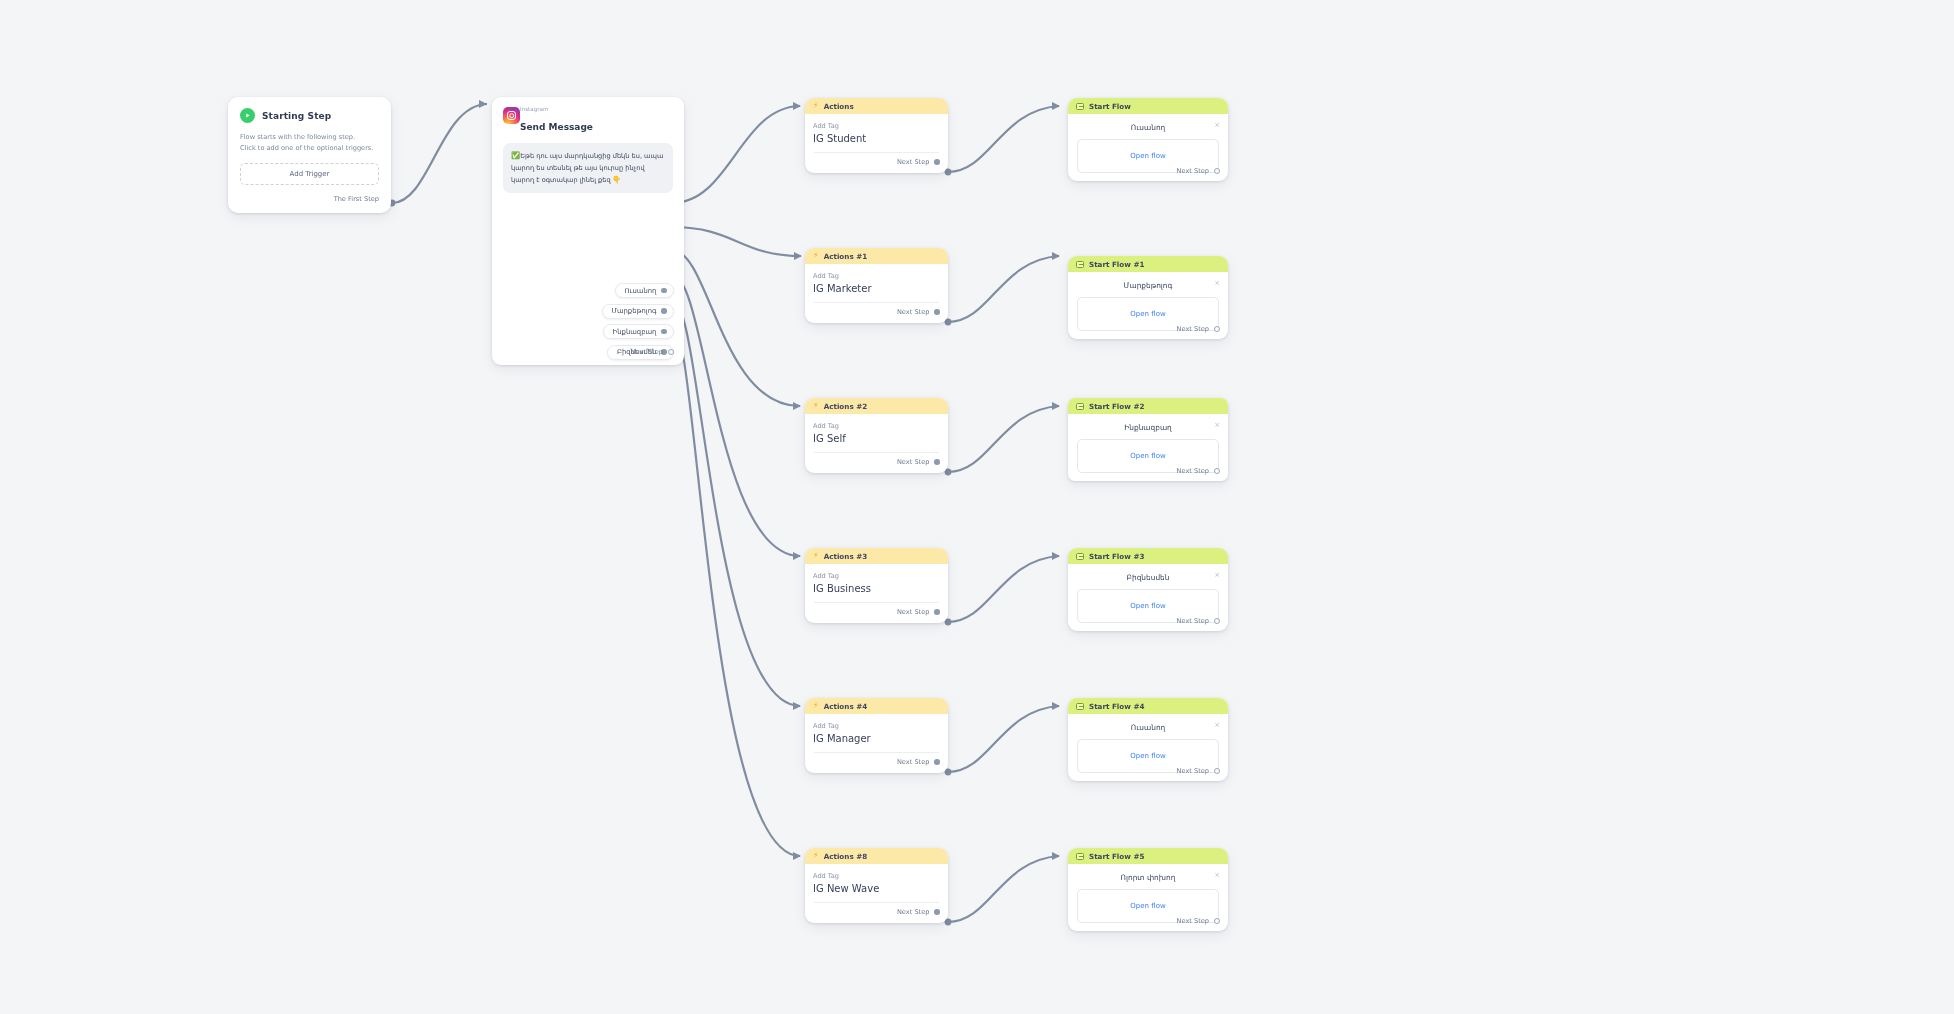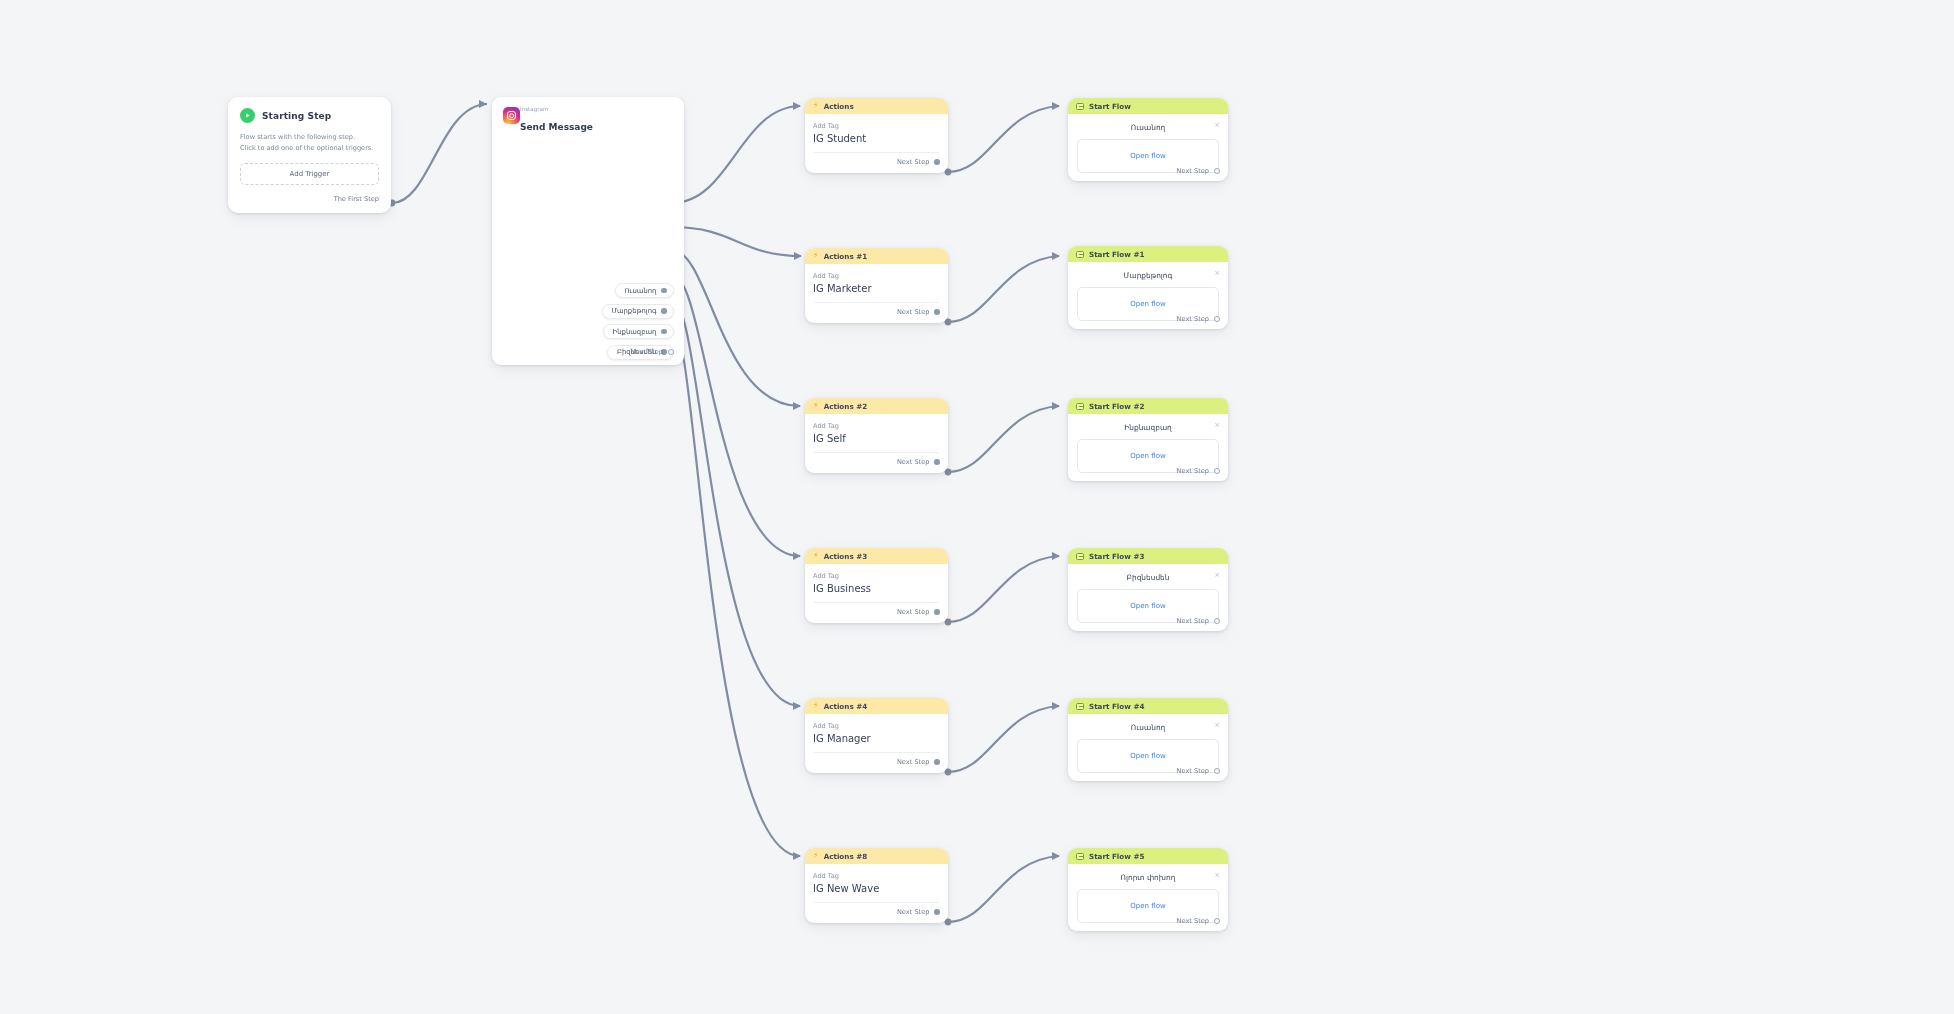--- a/index.html
+++ b/index.html
@@ -174,20 +174,23 @@
   <div class="node sendmsg">
     <div class="sm-head">
       <span class="ig-badge">
           <span class="ring"></span>
         </span>
       <span>
         <span class="sm-sub" style="display:block">Instagram</span>
         <span class="sm-title">Send Message</span>
       </span>
     </div>
+    <div class="sm-bubble">
+      <span class="emj">✅</span><span>Եթե դու այս մարդկանցից մեկն ես, ապա կարող ես տեսնել թե այս կուրսը ինչով կարող է օգտակար լինել քեզ</span> <span class="emj">👇</span>
+    </div>
     <div class="qr-list">
       <div class="qr">
           <span>Ուսանող</span>
           <span class="dot-handle"></span>
         </div>
       <div class="qr">
           <span>Մարքեթոլոգ</span>
           <span class="dot-handle"></span>
         </div>
       <div class="qr">
@@ -308,21 +311,21 @@
         <span>Start Flow</span>
       </div>
     <div class="sf-name"><span>Ուսանող</span><span class="sf-close">×</span></div>
     <div class="sf-btn">Open flow</div>
     <div class="sf-next">
         <span>Next Step</span>
         <span class="ring-handle"></span>
       </div>
   </div>
 
-  <div class="node startflow" style="left:1068px; top:246px;">
+  <div class="node startflow" style="left:1068px; top:256px;">
     <div class="sf-head">
         <span class="sf-icon"></span>
         <span>Start Flow #1</span>
       </div>
     <div class="sf-name"><span>Մարքեթոլոգ</span><span class="sf-close">×</span></div>
     <div class="sf-btn">Open flow</div>
     <div class="sf-next">
         <span>Next Step</span>
         <span class="ring-handle"></span>
       </div>

